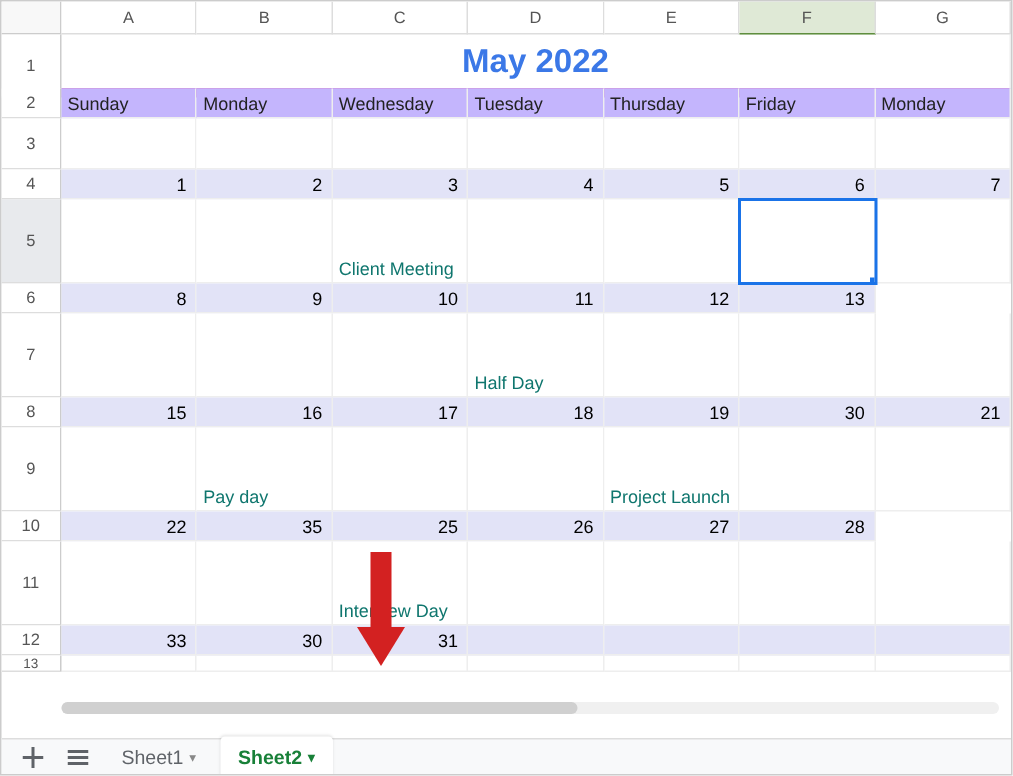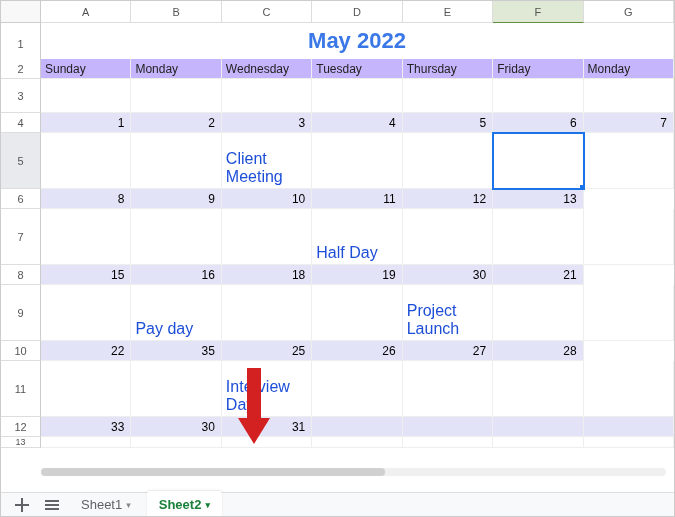--- a/index.html
+++ b/index.html
@@ -77,22 +77,22 @@
     background: #e2e3f7;
     text-align: right;
     padding-right: 6px;
     font-size: 12px;
     line-height: 20px;
     color: #000;
   }
   .event-row { height: 56px; }
   .event-cell {
     background: #fff;
-    font-size: 16px;
-    color: #1d4ed8;
+    font-size: 12px;
+    color: #0f766e;
     display:flex;
     align-items:flex-end;
     padding:0 0 2px 4px;
   }
   .sel-cell {
     outline: 2px solid #1a73e8;
     outline-offset: -1px;
     z-index: 5;
   }
   .sel-handle {
@@ -267,20 +267,21 @@
   <div class="cell event-cell">Half Day</div>
   <div class="cell event-cell"></div>
   <div class="cell event-cell"></div>
   <div class="cell event-cell"></div>
 </div>
 
 <div class="grid datenum-row">
   <div class="row-header">8</div>
   <div class="cell datenum">15</div>
   <div class="cell datenum">16</div>
+  <div class="cell datenum">17</div>
   <div class="cell datenum">18</div>
   <div class="cell datenum">19</div>
   <div class="cell datenum">30</div>
   <div class="cell datenum">21</div>
 </div>
 
 <div class="grid event-row">
   <div class="row-header">9</div>
   <div class="cell event-cell"></div>
   <div class="cell event-cell">Pay day</div>

